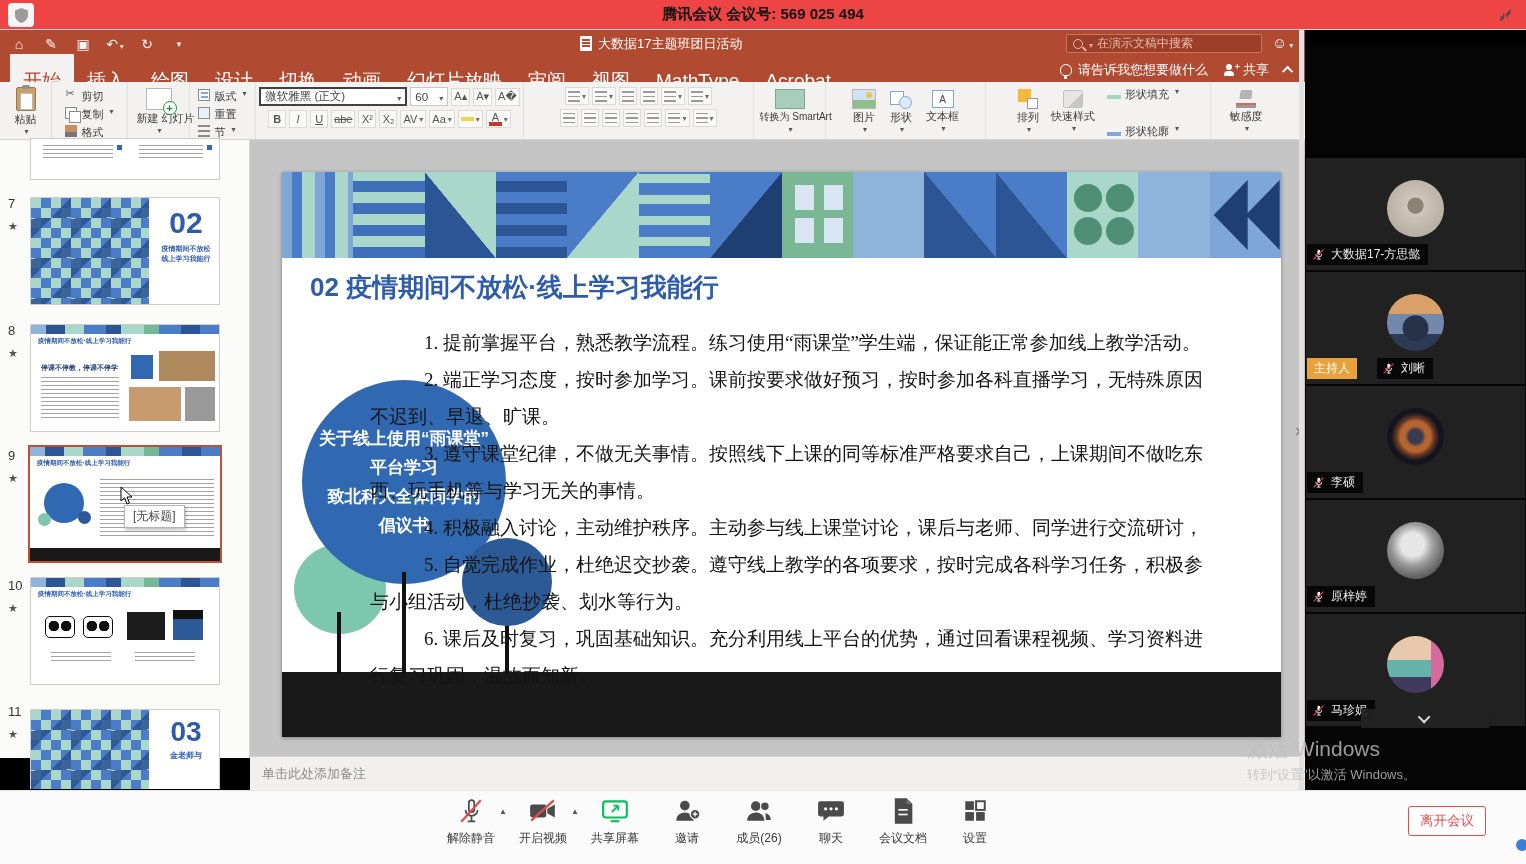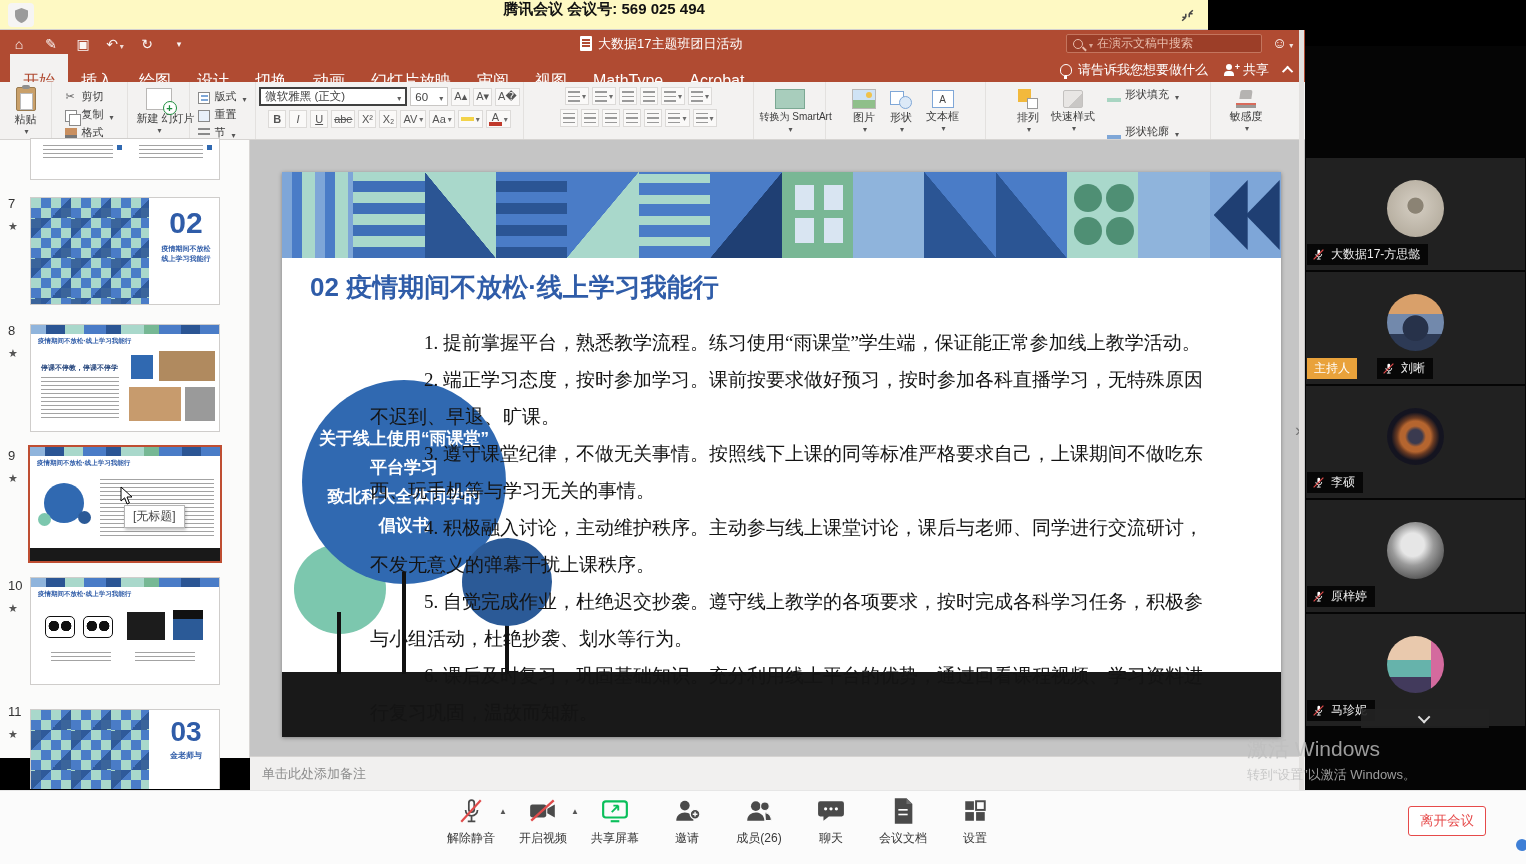--- a/index.html
+++ b/index.html
@@ -1,60 +1,60 @@
 <!DOCTYPE html>
 <html><head>
 <meta charset="utf-8">
 <style>
   *{margin:0;padding:0;box-sizing:border-box}
   html,body{width:1526px;height:864px;font-family:"Liberation Sans","DejaVu Sans",sans-serif;}
   #screen{position:relative;width:1526px;height:864px;background:#000;overflow:hidden}
 
   
-  .sysbar{position:absolute;left:0;top:0;width:1208px;height:30px;background:#fef9c3;border-bottom:1px solid #d2d0cf;display:flex;justify-content:center}
+  .sysbar{position:absolute;left:0;top:0;width:1526px;height:30px;background:#ef4444;border-bottom:1px solid #d2d0cf;display:flex;align-items:center;justify-content:center}
   .sysbar .title{font-size:15px;font-weight:bold;color:#111}
   .shieldbox{position:absolute;left:8px;top:3px;width:26px;height:24px;background:#f6f5f4;border-radius:4px;display:flex;align-items:center;justify-content:center}
   .resizebox{position:absolute;right:10px;top:5px;width:22px;height:20px;display:flex;align-items:center;justify-content:center}
 
   
   .ppt-title{position:absolute;left:0;top:30px;width:1305px;height:27px;background:#b04b32;color:#fff}
   .qat{position:absolute;left:10px;top:0;height:27px;display:flex;align-items:center;gap:14px;font-size:14px}
   .qat .qi{width:18px;text-align:center;opacity:.95}
   .doc-title{position:absolute;left:580px;top:0;height:27px;display:flex;align-items:center;gap:6px;font-size:13px;color:#fff}
   .doc-ic{width:12px;height:15px;background:#fff;border-radius:1px;position:relative}
   .doc-ic::after{content:"";position:absolute;left:2px;top:3px;width:8px;height:1.5px;background:#b04b32;box-shadow:0 3px 0 #b04b32,0 6px 0 #b04b32}
   .searchbox{position:absolute;left:1066px;top:4px;width:196px;height:19px;background:#9c3e28;border:1px solid #c4755e;border-radius:2px;display:flex;align-items:center;gap:4px;padding:0 6px;font-size:12px;color:#e8bcab}
   .mag{width:10px;height:10px;border:1.5px solid #e8bcab;border-radius:50%;position:relative;flex:none}
   .mag::after{content:"";position:absolute;left:8px;top:8px;width:5px;height:1.5px;background:#e8bcab;transform:rotate(45deg)}
   .smiley{position:absolute;left:1272px;top:4px;font-size:15px;color:#fff}
   .cr::after{content:"▾";font-size:8px;color:inherit;opacity:.85;margin-left:2px}
 
   
   .ppt-tabs{position:absolute;left:0;top:57px;width:1305px;height:25px;background:#b04b32;display:flex;align-items:flex-end;padding-left:10px}
-  .tab{height:25px;line-height:25px;padding:14px 13px;font-size:16px;color:#fff;white-space:nowrap}
+  .tab{height:25px;line-height:25px;padding:14px 13px;font-size:19px;color:#fff;white-space:nowrap}
   .tab.active{background:#f3f2f1;color:#b04b32}
   .tabs-right{position:absolute;right:12px;top:0;height:25px;display:flex;align-items:center;gap:16px;font-size:13px;color:#fff}
   .bulb{width:12px;height:12px;border:1.5px solid #fff;border-radius:50% 50% 40% 40%;position:relative}
   .bulb::after{content:"";position:absolute;left:3px;top:11px;width:3px;height:3px;background:#fff}
   .persplus{width:14px;height:12px;position:relative}
   .persplus::before{content:"";position:absolute;left:2px;top:0;width:6px;height:6px;border-radius:50%;background:#fff}
   .persplus::after{content:"";position:absolute;left:0;top:7px;width:10px;height:5px;border-radius:4px 4px 0 0;background:#fff}
   .plus{position:absolute;right:-2px;top:-2px;font-size:9px;font-weight:bold}
   .chevup{width:8px;height:8px;border-left:2px solid #fff;border-top:2px solid #fff;transform:rotate(45deg) translateY(2px)}
 
   
   .ribbon{position:absolute;left:0;top:82px;width:1305px;height:58px;background:#f3f2f1;border-bottom:1px solid #d6d4d2;display:flex;font-size:11px;color:#3b3b3b}
   .grp{position:relative;height:100%;border-right:1px solid #e3e1df;display:flex;flex-direction:column;align-items:center;justify-content:flex-start;padding:4px 4px 2px}
   .grp .lbl{font-size:11px;color:#3b3b3b;white-space:nowrap;text-align:center;line-height:12px}
   .bigbtn{display:flex;flex-direction:column;align-items:center;gap:2px;cursor:default}
   .clip{width:20px;height:24px;background:#c9a06a;border:1px solid #9a7b4f;border-radius:2px;position:relative}
   .clip::before{content:"";position:absolute;left:3px;top:5px;width:11px;height:15px;background:#fff;border:1px solid #bbb}
   .clip::after{content:"";position:absolute;left:5px;top:-3px;width:8px;height:4px;background:#8f8f8f;border-radius:2px}
   .smallrows{display:flex;flex-direction:column;gap:3px;align-items:flex-start;padding-top:3px}
-  .srow{display:flex;align-items:flex-end;gap:4px;white-space:nowrap}
+  .srow{display:flex;align-items:flex-start;gap:4px;white-space:nowrap}
   .ic{display:inline-block;width:12px;height:12px;position:relative;flex:none}
   .ic-cut::before{content:"✂";font-size:11px;color:#666;position:absolute;left:0;top:-2px}
   .ic-copy{border:1px solid #8a8a8a;background:#fff}
   .ic-copy::after{content:"";position:absolute;left:3px;top:3px;width:10px;height:10px;border:1px solid #8a8a8a;background:#fff}
   .ic-brush{background:linear-gradient(180deg,#c98f5f 55%,#777 55%)}
   .ic-box{border:1px solid #8a8a8a;background:#fff}
   .ic-box::after{content:"";position:absolute;left:2px;top:2px;width:7px;height:2px;background:#7fa7d7;box-shadow:0 4px 0 #7fa7d7}
   .ic-reset{border:1px solid #8a8a8a;background:#e8f0fa}
   .ic-sect{background:repeating-linear-gradient(#8a8a8a 0 2px,transparent 2px 5px)}
   .newslide{width:26px;height:22px;background:#fff;border:1px solid #b9b7b5;position:relative}
@@ -525,21 +525,20 @@
       </div>
       <div class="slide-title">02 疫情期间不放松·线上学习我能行</div>
 
       <div class="bodytext">
         <div class="bl num">1. 提前掌握平台，熟悉教学流程。练习使用“雨课堂”学生端，保证能正常参加线上教学活动。</div>
         <div class="bl num">2. 端正学习态度，按时参加学习。课前按要求做好预习，按时参加各科直播学习，无特殊原因</div>
         <div class="bl">不迟到、早退、旷课。</div>
         <div class="bl num">3. 遵守课堂纪律，不做无关事情。按照线下上课的同等标准严格要求自己，上课期间不做吃东</div>
         <div class="bl">西、玩手机等与学习无关的事情。</div>
         <div class="bl num">4. 积极融入讨论，主动维护秩序。主动参与线上课堂讨论，课后与老师、同学进行交流研讨，</div>
-        <div class="bl">不发无意义的弹幕干扰上课秩序。</div>
         <div class="bl num">5. 自觉完成作业，杜绝迟交抄袭。遵守线上教学的各项要求，按时完成各科学习任务，积极参</div>
         <div class="bl">与小组活动，杜绝抄袭、划水等行为。</div>
         <div class="bl num">6. 课后及时复习，巩固基础知识。充分利用线上平台的优势，通过回看课程视频、学习资料进</div>
         <div class="bl">行复习巩固，温故而知新。</div>
       </div>
 
       <div class="bigcircle">
         <div>关于线上使用“雨课堂”</div>
         <div>平台学习</div>
         <div>致北科大全体同学的</div>

